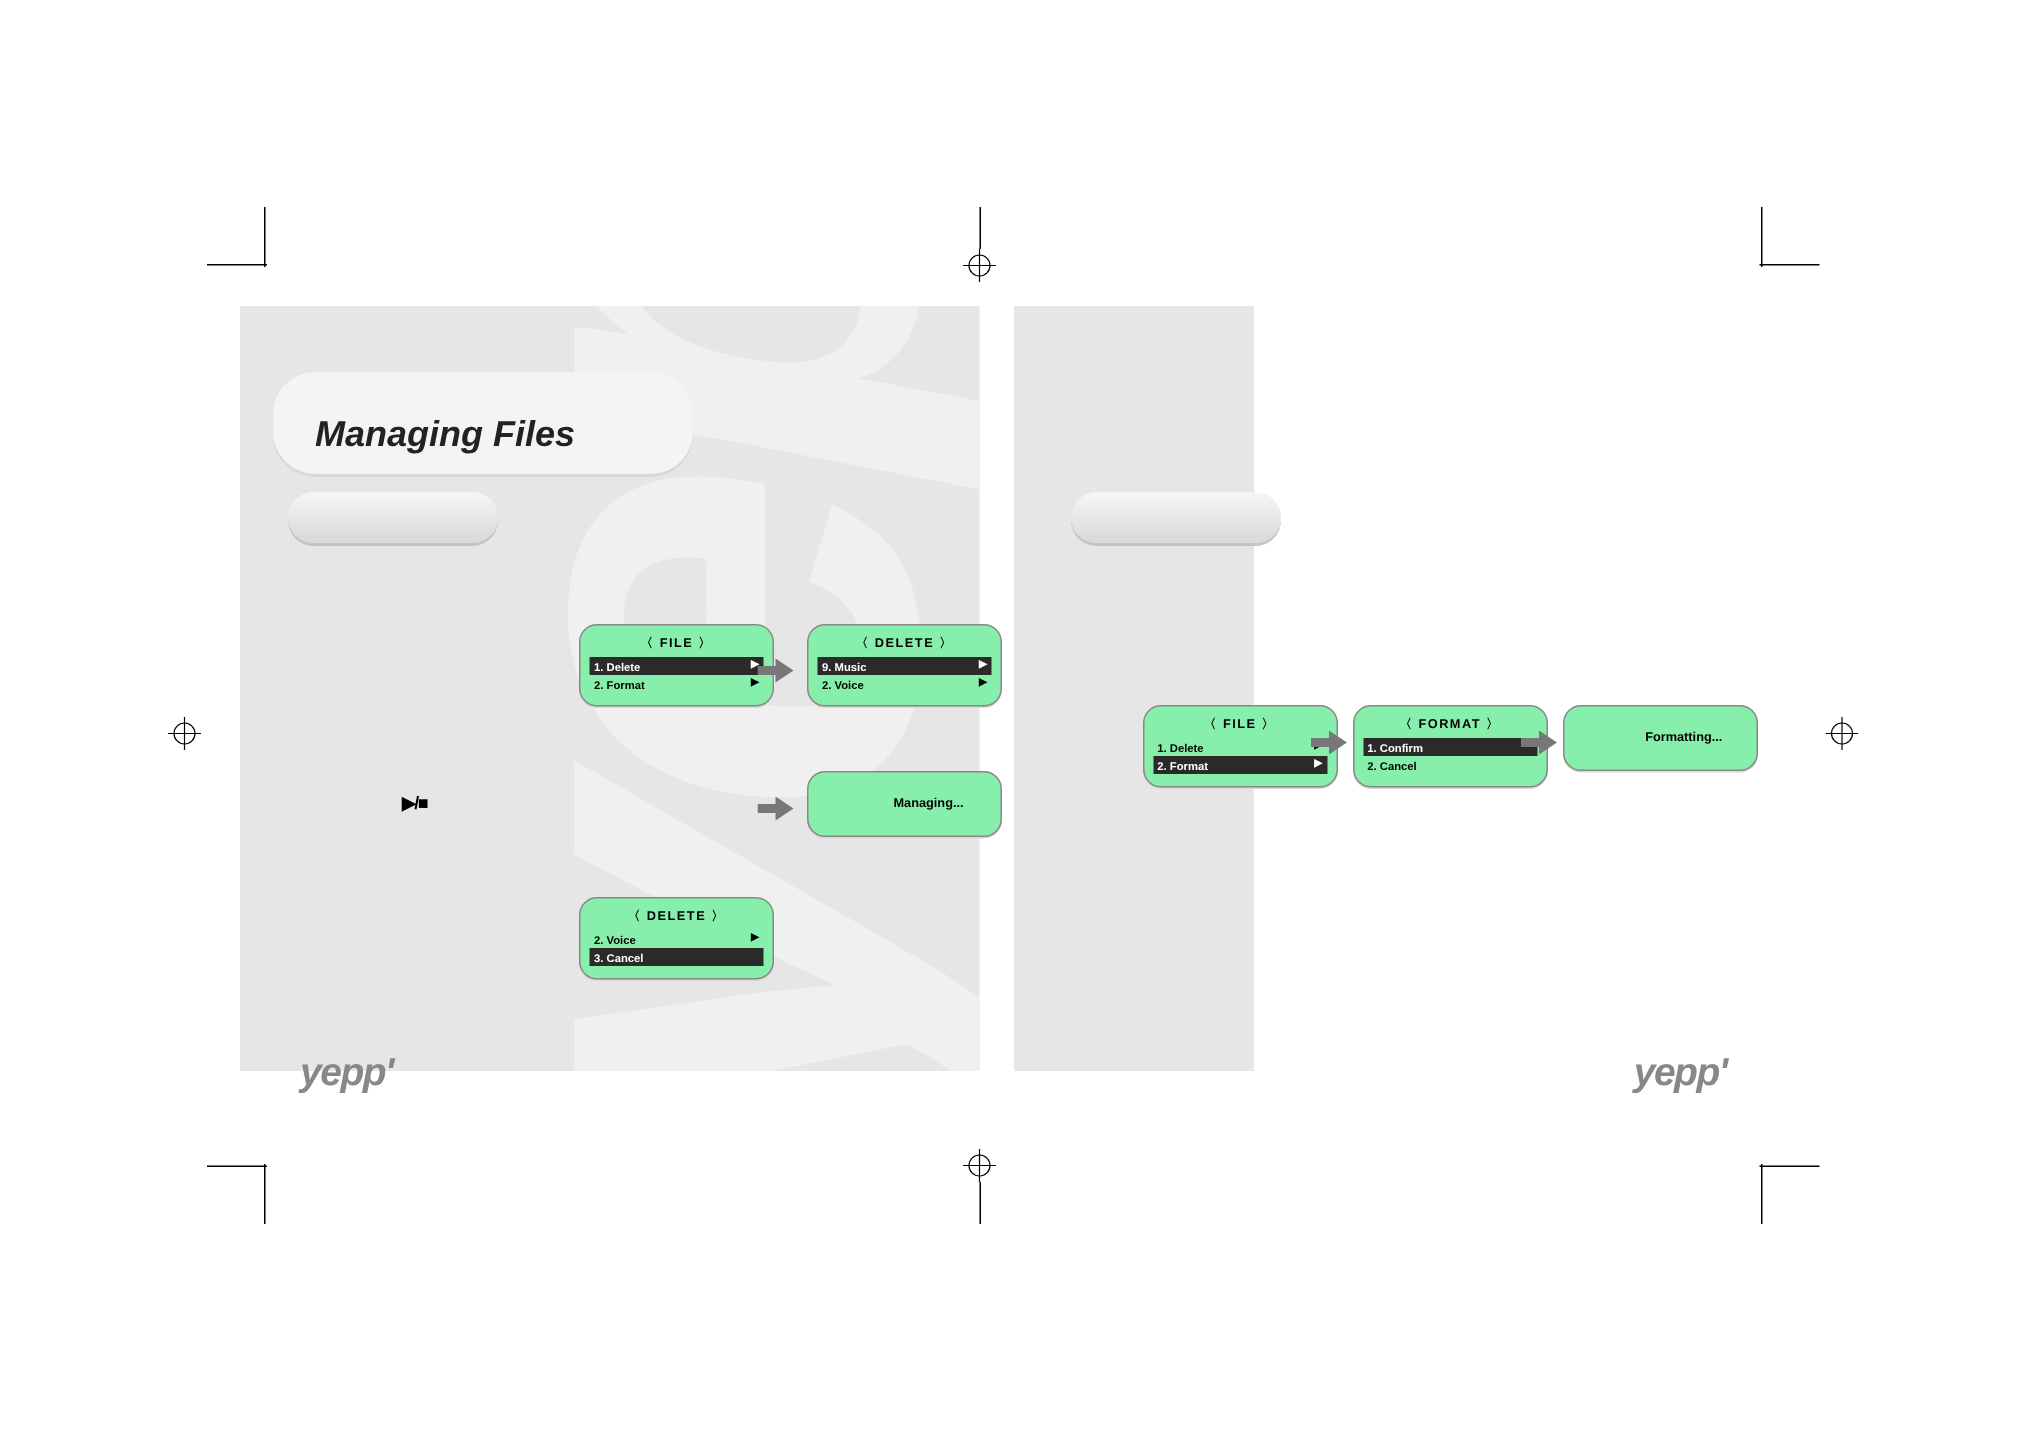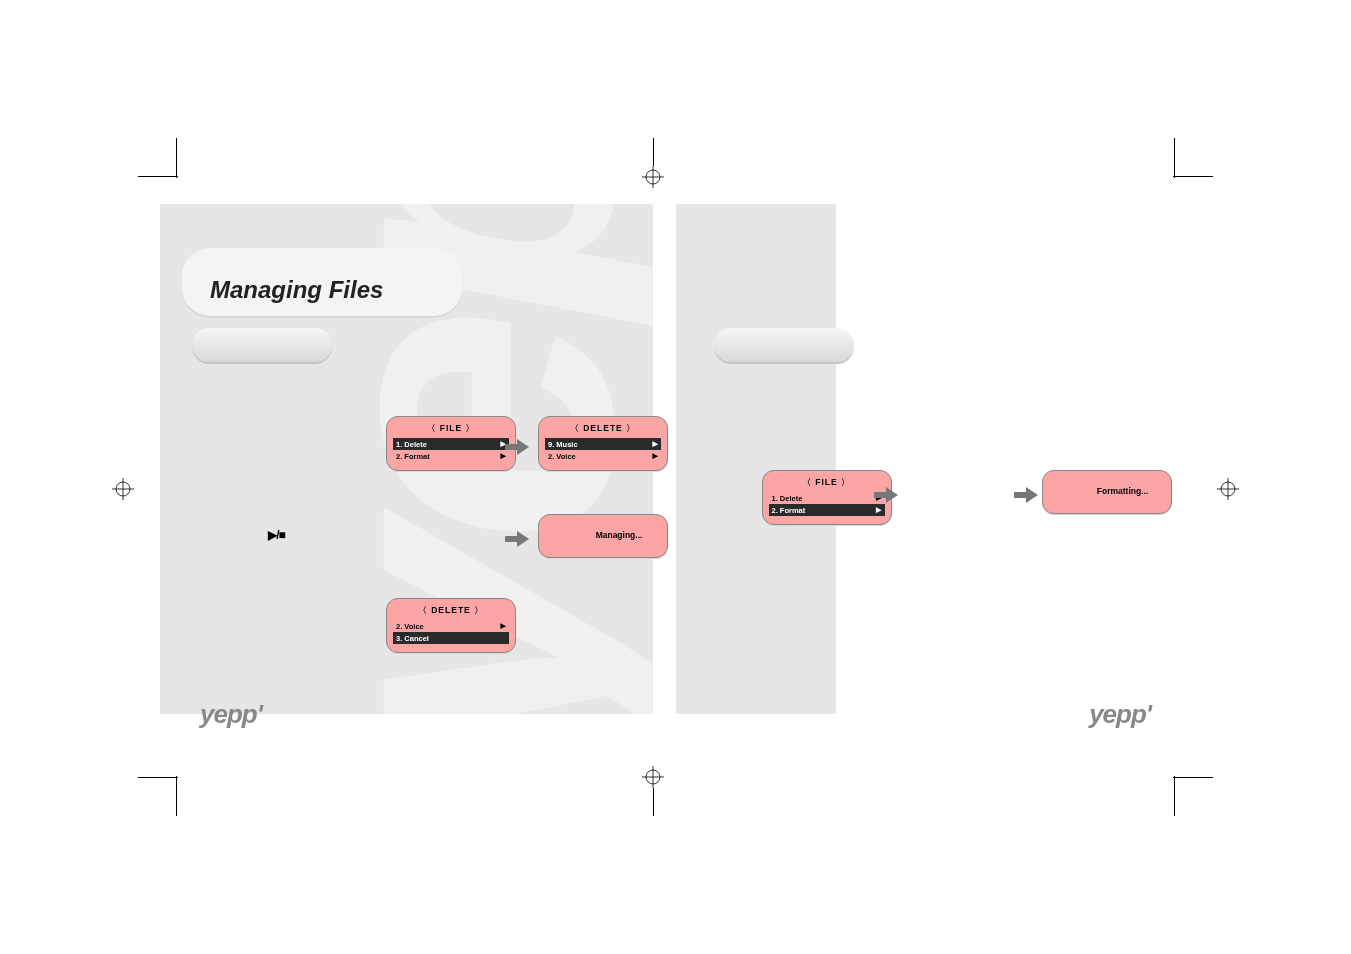--- a/index.html
+++ b/index.html
@@ -39,21 +39,21 @@
 
   .sub-bubble { position: absolute; top: 128px; left: 32px; width: 140px; height: 34px; background: linear-gradient(#f6f6f6,#d8d8d8); border-radius: 17px; box-shadow: 0 2px 0 #c4c4c4; }
 
   .playpause-icon { position: absolute; top: 328px; left: 108px; font-size: 12px; letter-spacing: -1px; color: #000; font-weight: bold; }
 
   .yepp-logo { position: absolute; bottom: 24px; font-family: Arial, sans-serif; font-weight: 900; font-style: italic; font-size: 26px; color: #888; letter-spacing: -1px; }
   .yepp-logo.left { left: 40px; }
   .yepp-logo.right { right: 40px; }
 
   
-  .lcd { position: absolute; border: 1.5px solid #888; border-radius: 12px; background: #fca5a5; padding: 6px 6px 8px; width: 130px; box-shadow: 0 1px 0 #d8d8d8; }
+  .lcd { position: absolute; border: 1.5px solid #888; border-radius: 12px; background: #86efac; padding: 6px 6px 8px; width: 130px; box-shadow: 0 1px 0 #d8d8d8; }
   .lcd .hdr { text-align: center; font-size: 8.5px; font-weight: bold; letter-spacing: 1px; margin-bottom: 3px; }
   .lcd .row { font-size: 7.5px; font-weight: bold; padding: 1.5px 3px; position: relative; white-space: nowrap; overflow: hidden; line-height: 1.2; }
   .lcd .row.hi { background: #2a2a2a; color: #fff; }
   .lcd .row .tri { position: absolute; right: 3px; top: 50%; transform: translateY(-50%); font-size: 7px; }
   .lcd.msg { display: flex; align-items: center; justify-content: center; height: 44px; }
   .lcd.msg span { font-size: 8.5px; font-weight: bold; padding-left: 32px; }
 
   .arrow { position: absolute; width: 24px; height: 18px; }
   .arrow svg { width: 100%; height: 100%; }
 
@@ -167,20 +167,25 @@
     <div class="lcd a">
       <div class="hdr">〈 <span>FILE</span> 〉</div>
       <div class="row"><span>1.  Delete</span><span class="tri">▶</span></div>
       <div class="row hi"><span>2.  Format</span><span class="tri">▶</span></div>
     </div>
 
     <div class="arrow a1"><svg viewBox="0 0 24 18">
           <path d="M0 6 L12 6 L12 1 L24 9 L12 17 L12 12 L0 12 Z" fill="#777"></path>
         </svg></div>
 
+    <div class="lcd b">
+      <div class="hdr">〈 <span>FORMAT</span> 〉</div>
+      <div class="row hi"><span>1.  Confirm</span></div>
+      <div class="row"><span>2.  Cancel</span></div>
+    </div>
 
     <div class="arrow a2"><svg viewBox="0 0 24 18">
           <path d="M0 6 L12 6 L12 1 L24 9 L12 17 L12 12 L0 12 Z" fill="#777"></path>
         </svg></div>
 
     <div class="lcd c msg">
       <span>Formatting...</span>
     </div>
 
     <div class="yepp-logo right">yepp'</div>

